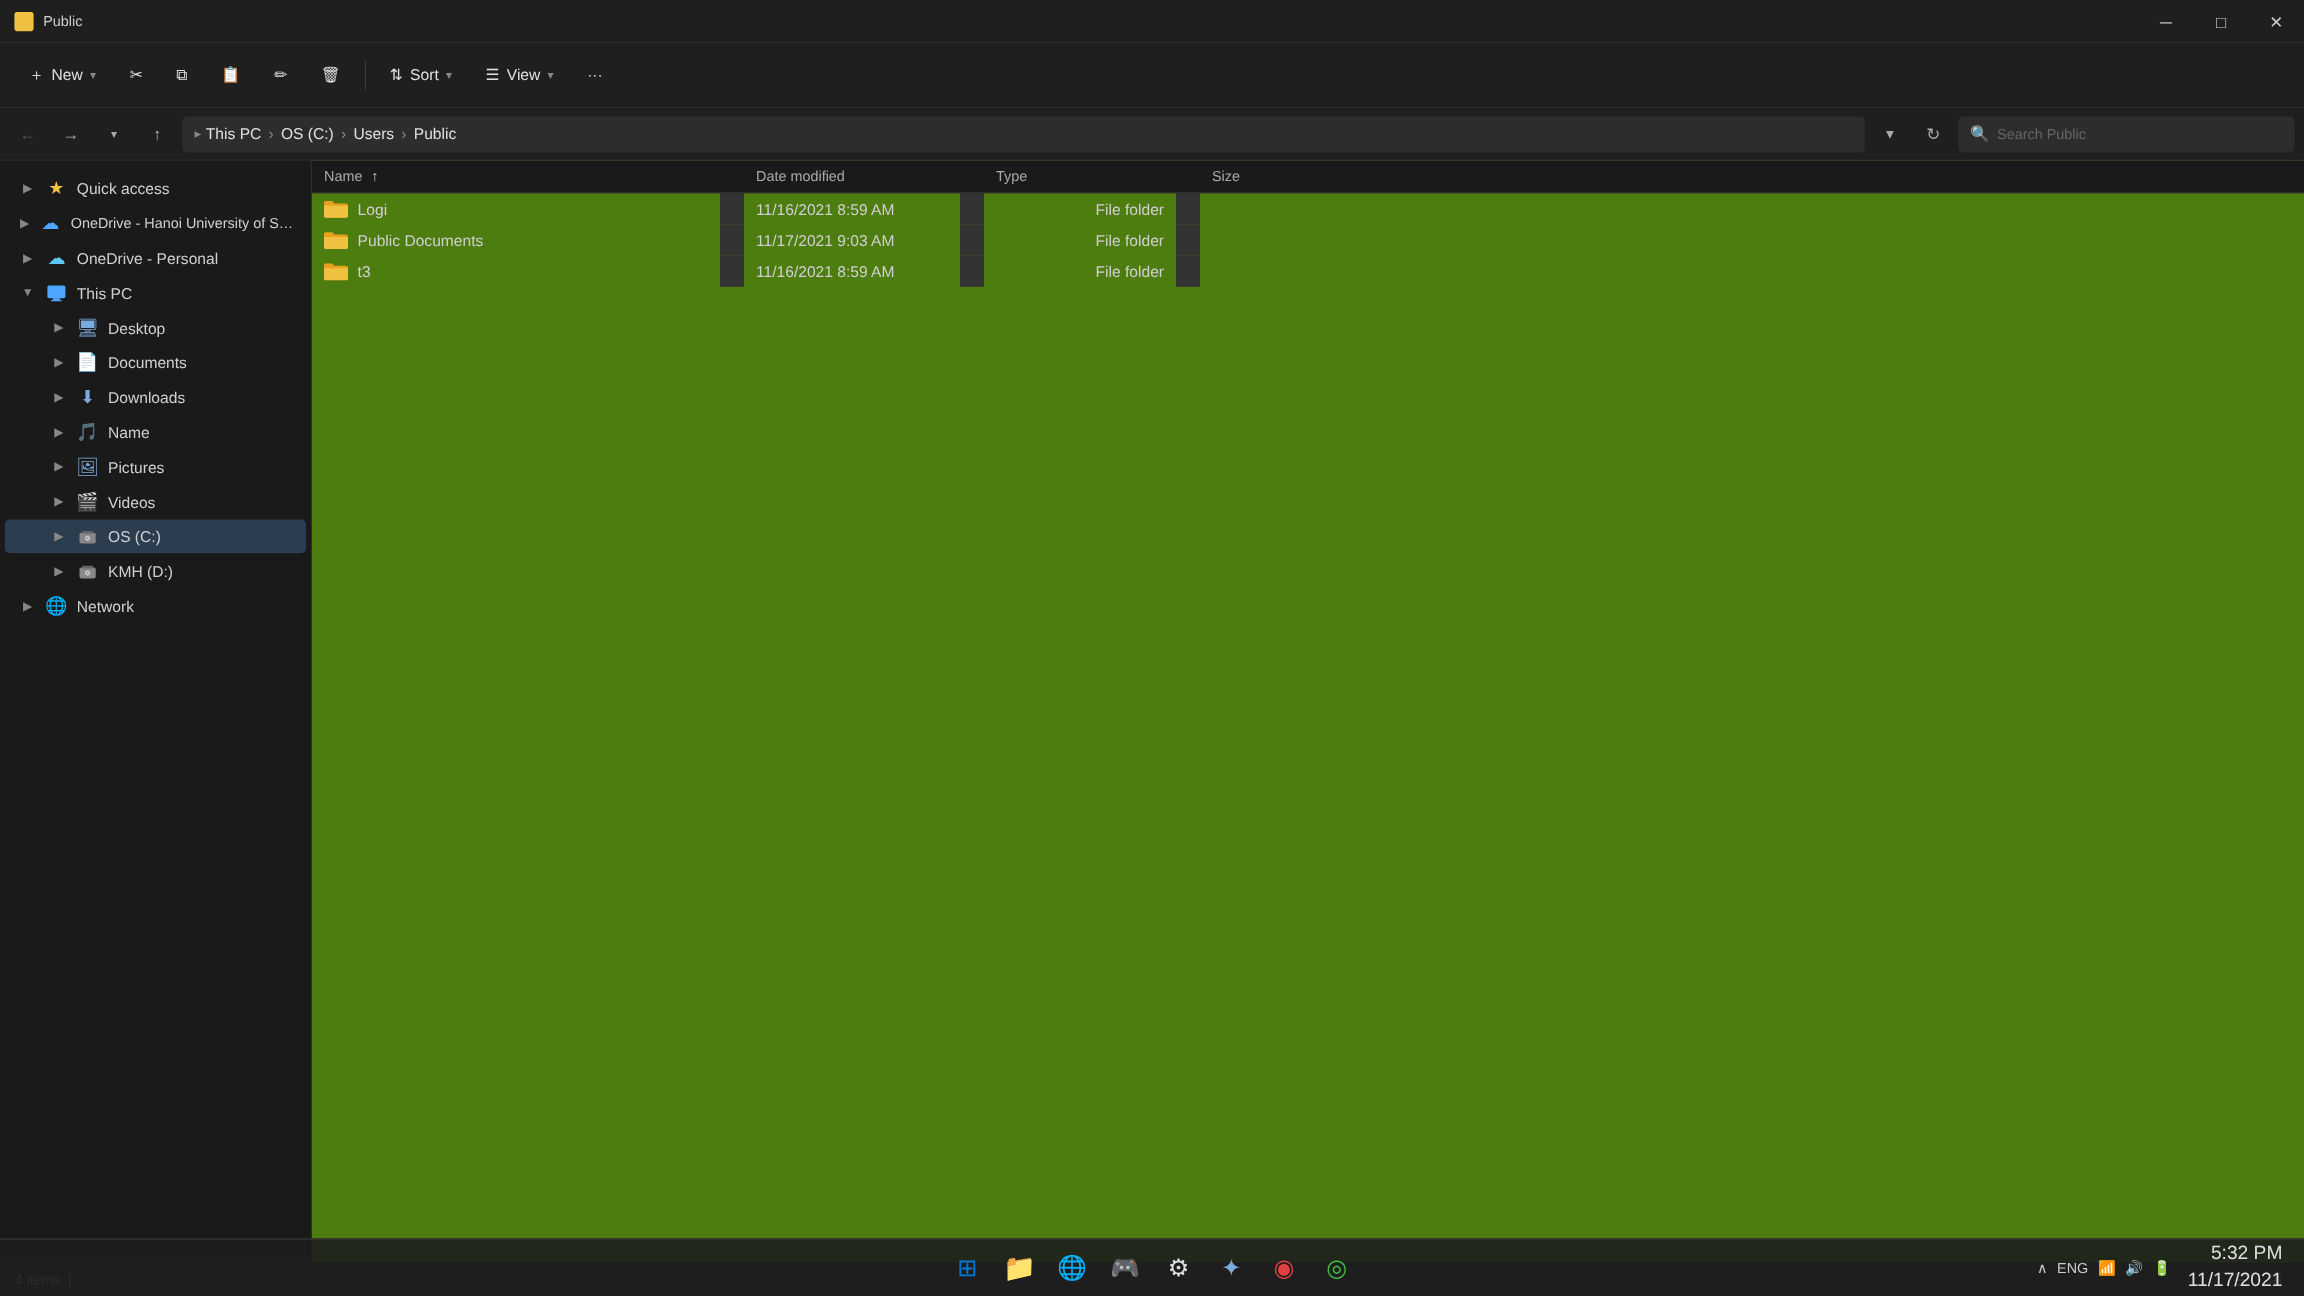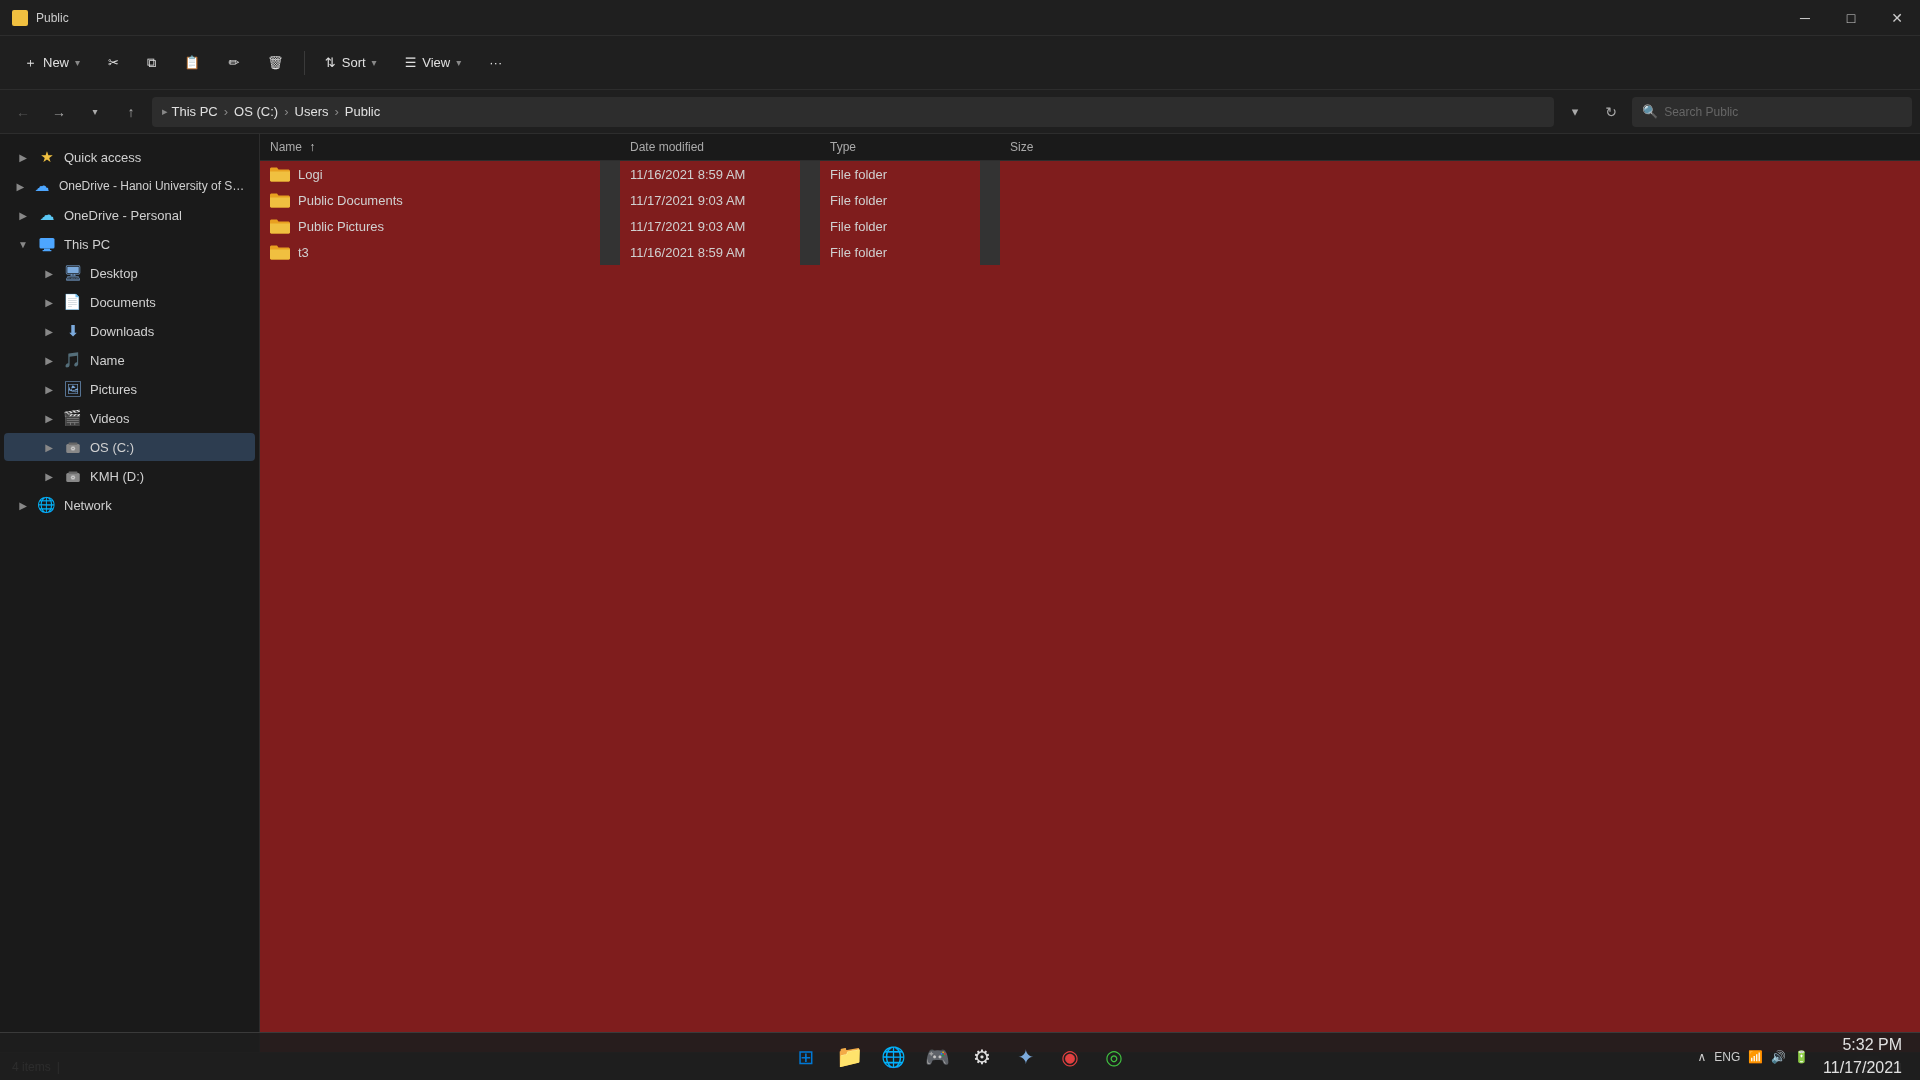--- a/index.html
+++ b/index.html
@@ -209,21 +209,21 @@
       font-size: 13px;
       color: #d0d0d0;
       white-space: nowrap;
       overflow: hidden;
       text-overflow: ellipsis;
     }
 
     
     .file-pane {
       flex: 1;
-      background: #7f1d1d;
+      background: #4d7c0f;
       overflow-y: auto;
       display: flex;
       flex-direction: column;
     }
     .file-pane::-webkit-scrollbar { width: 6px; }
     .file-pane::-webkit-scrollbar-thumb { background: #444; border-radius: 3px; }
     .file-table {
       width: 100%;
       border-collapse: collapse;
     }
@@ -258,21 +258,21 @@
       display: inline-flex;
       align-items: center;
       justify-content: center;
     }
     .folder-icon svg {
       width: 20px;
       height: 16px;
     }
     .col-name { width: 340px; }
     .col-date { width: 180px; }
-    .col-type { width: 160px; }
+    .col-type { width: 160px; text-align: right; }
     .col-size { width: 120px; }
     .sort-arrow { margin-left: 4px; color: #ccc; }
     .th-resize {
       width: 1px;
       background: #333;
       padding: 0;
     }
 
     
     .status-bar {
@@ -611,40 +611,20 @@
     </tr>
           <tr>
       <td class="col-name">
         <div class="file-name-cell">
           <span class="folder-icon">
             <svg viewBox="0 0 20 16" xmlns="http://www.w3.org/2000/svg">
               <path d="M0 3 C0 2 0.8 1.5 1.5 1.5 L7 1.5 L8.5 3.5 L18 3.5 C19 3.5 20 4.2 20 5 L20 14 C20 15 19 15.5 18 15.5 L2 15.5 C1 15.5 0 15 0 14 Z" fill="#e8a020"></path>
               <path d="M0 5.5 L20 5.5 L20 14 C20 15 19 15.5 18 15.5 L2 15.5 C1 15.5 0 15 0 14 Z" fill="#f0c040"></path>
             </svg>
           </span>
-          <span>Public Pictures</span>
-        </div>
-      </td>
-      <td class="th-resize"></td>
-      <td class="col-date">11/17/2021 9:03 AM</td>
-      <td class="th-resize"></td>
-      <td class="col-type">File folder</td>
-      <td class="th-resize"></td>
-      <td class="col-size"></td>
-      <td></td>
-    </tr>
-          <tr>
-      <td class="col-name">
-        <div class="file-name-cell">
-          <span class="folder-icon">
-            <svg viewBox="0 0 20 16" xmlns="http://www.w3.org/2000/svg">
-              <path d="M0 3 C0 2 0.8 1.5 1.5 1.5 L7 1.5 L8.5 3.5 L18 3.5 C19 3.5 20 4.2 20 5 L20 14 C20 15 19 15.5 18 15.5 L2 15.5 C1 15.5 0 15 0 14 Z" fill="#e8a020"></path>
-              <path d="M0 5.5 L20 5.5 L20 14 C20 15 19 15.5 18 15.5 L2 15.5 C1 15.5 0 15 0 14 Z" fill="#f0c040"></path>
-            </svg>
-          </span>
           <span>t3</span>
         </div>
       </td>
       <td class="th-resize"></td>
       <td class="col-date">11/16/2021 8:59 AM</td>
       <td class="th-resize"></td>
       <td class="col-type">File folder</td>
       <td class="th-resize"></td>
       <td class="col-size"></td>
       <td></td>

